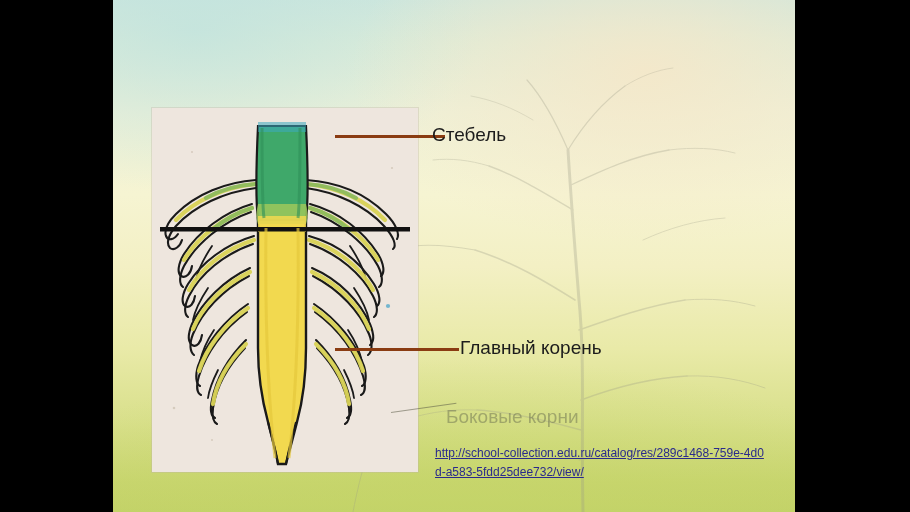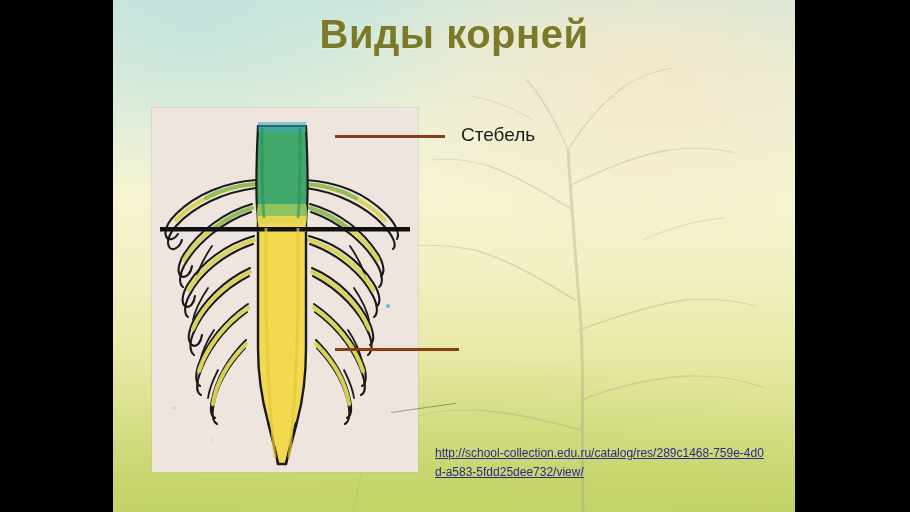--- a/index.html
+++ b/index.html
@@ -95,21 +95,21 @@
   }
 
   
   .label {
     position: absolute;
     font-size: 19px;
     color: #1c1c1c;
     white-space: nowrap;
     z-index: 25;
   }
-  #label-stem   { left: 348px; top: 124px; }  
+  #label-stem   { left: 319px; top: 124px; }  
   #label-main   { left: 347px; top: 337px; }  
   #label-lateral{
     left: 333px; top: 406px;
     color: rgba(96,100,74,0.45);
   }
 
   .leader {
     position: absolute;
     background: #8a3c12;
     z-index: 24;
@@ -168,21 +168,20 @@
         <path d="M364 410 C 340 409 318 412 298 418" stroke-width="0.9"></path>
         <path d="M466 460 C 502 452 540 448 578 450" stroke-width="1.1"></path>
         <path d="M240 512 C 248 470 258 440 270 414" stroke-width="1"></path>
         <path d="M270 414 C 280 396 292 382 304 372" stroke-width="0.8"></path>
         <path d="M205 330 C 226 318 248 310 270 308" stroke-width="0.8"></path>
         <path d="M530 240 C 556 228 584 220 612 218" stroke-width="0.9"></path>
         <path d="M420 120 C 400 108 380 100 358 96" stroke-width="0.8"></path>
       </g>
     </svg>
 
-    <div id="title">Виды корней</div>
 
     <div id="picture">
       <svg width="266" height="364" viewBox="0 0 266 364">
         <rect x="0" y="0" width="266" height="364" fill="#f0e9e2"></rect>
         <rect x="0" y="0" width="266" height="364" fill="#ece3d8" opacity="0.35"></rect>
 
         <g fill="none" stroke="#1a1a1a" stroke-width="2.1" stroke-linecap="round">
           <path d="M104 72 C 74 74 44 86 24 106 C 16 114 12 122 14 128 C 16 133 22 132 26 126"></path>
           <path d="M104 80 C 72 84 42 98 24 118 C 16 127 14 136 18 140 C 22 143 28 139 30 132"></path>
           <path d="M100 96 C 72 104 46 124 32 146 C 26 156 25 165 29 168 C 34 171 39 165 40 158"></path>
@@ -273,22 +272,24 @@
           <circle cx="40" cy="44" r="1"></circle>
         </g>
         <circle cx="236" cy="198" r="2.1" fill="#4aa6c9" opacity="0.75"></circle>
       </svg>
     </div>
 
     <div class="leader" id="leader-stem"></div>
     <div class="label" id="label-stem">Стебель</div>
 
     <div class="leader" id="leader-main"></div>
+    <div class="label" id="label-main">Главный корень</div>
 
     <div class="leader" id="leader-lateral"></div>
+    <div class="label" id="label-lateral">Боковые корни</div>
 
     <a id="link" href="#">http://school-collection.edu.ru/catalog/res/289c1468-759e-4d0d-a583-5fdd25dee732/view/</a>
 
   </div>
 
   <div class="bar bar-left"></div>
   <div class="bar bar-right"></div>
 
 </div>
 

